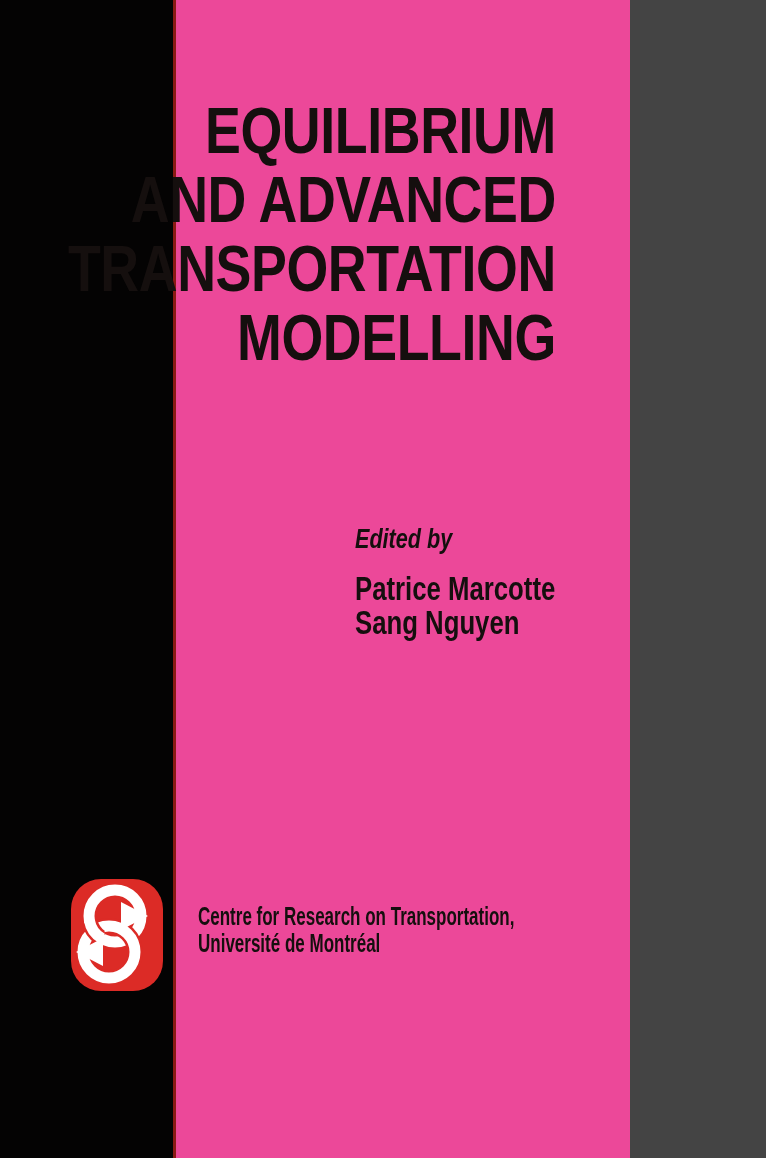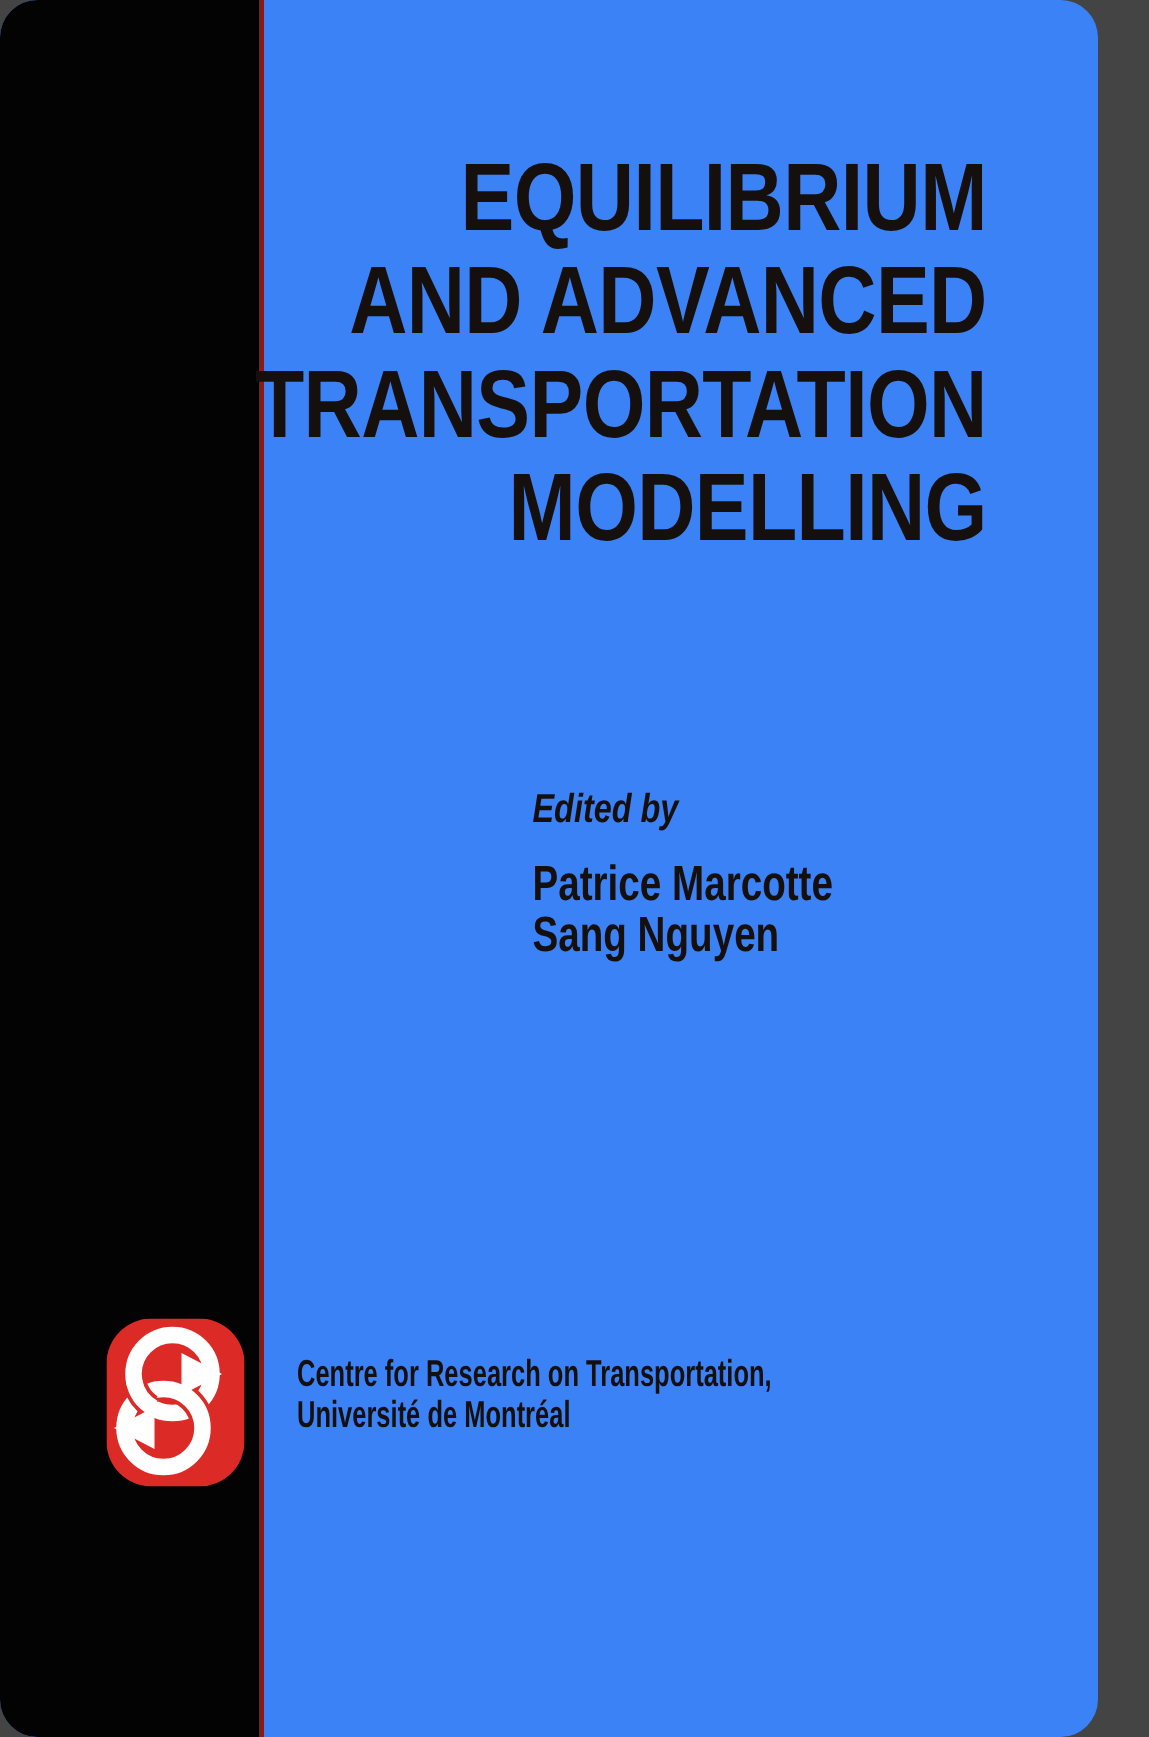--- a/index.html
+++ b/index.html
@@ -1,23 +1,22 @@
 <!DOCTYPE html>
 <html><head>
 <meta charset="utf-8">
 <style>
   html, body { margin: 0; padding: 0; background: #444; }
   #book-cover {
     position: relative;
-    width: 732px;
+    width: 630px;
     height: 1158px;
-    background: #3b82f6;
+    background: #ec4899;
     overflow: hidden;
     font-family: "Liberation Sans", sans-serif;
-    border-radius: 25px;
   }
   .spine-stripe {
     position: absolute;
     left: 0; top: 0;
     width: 173px; height: 1158px;
     background: #040303;
   }
   .spine-seam {
     position: absolute;
     left: 173px; top: 0;

